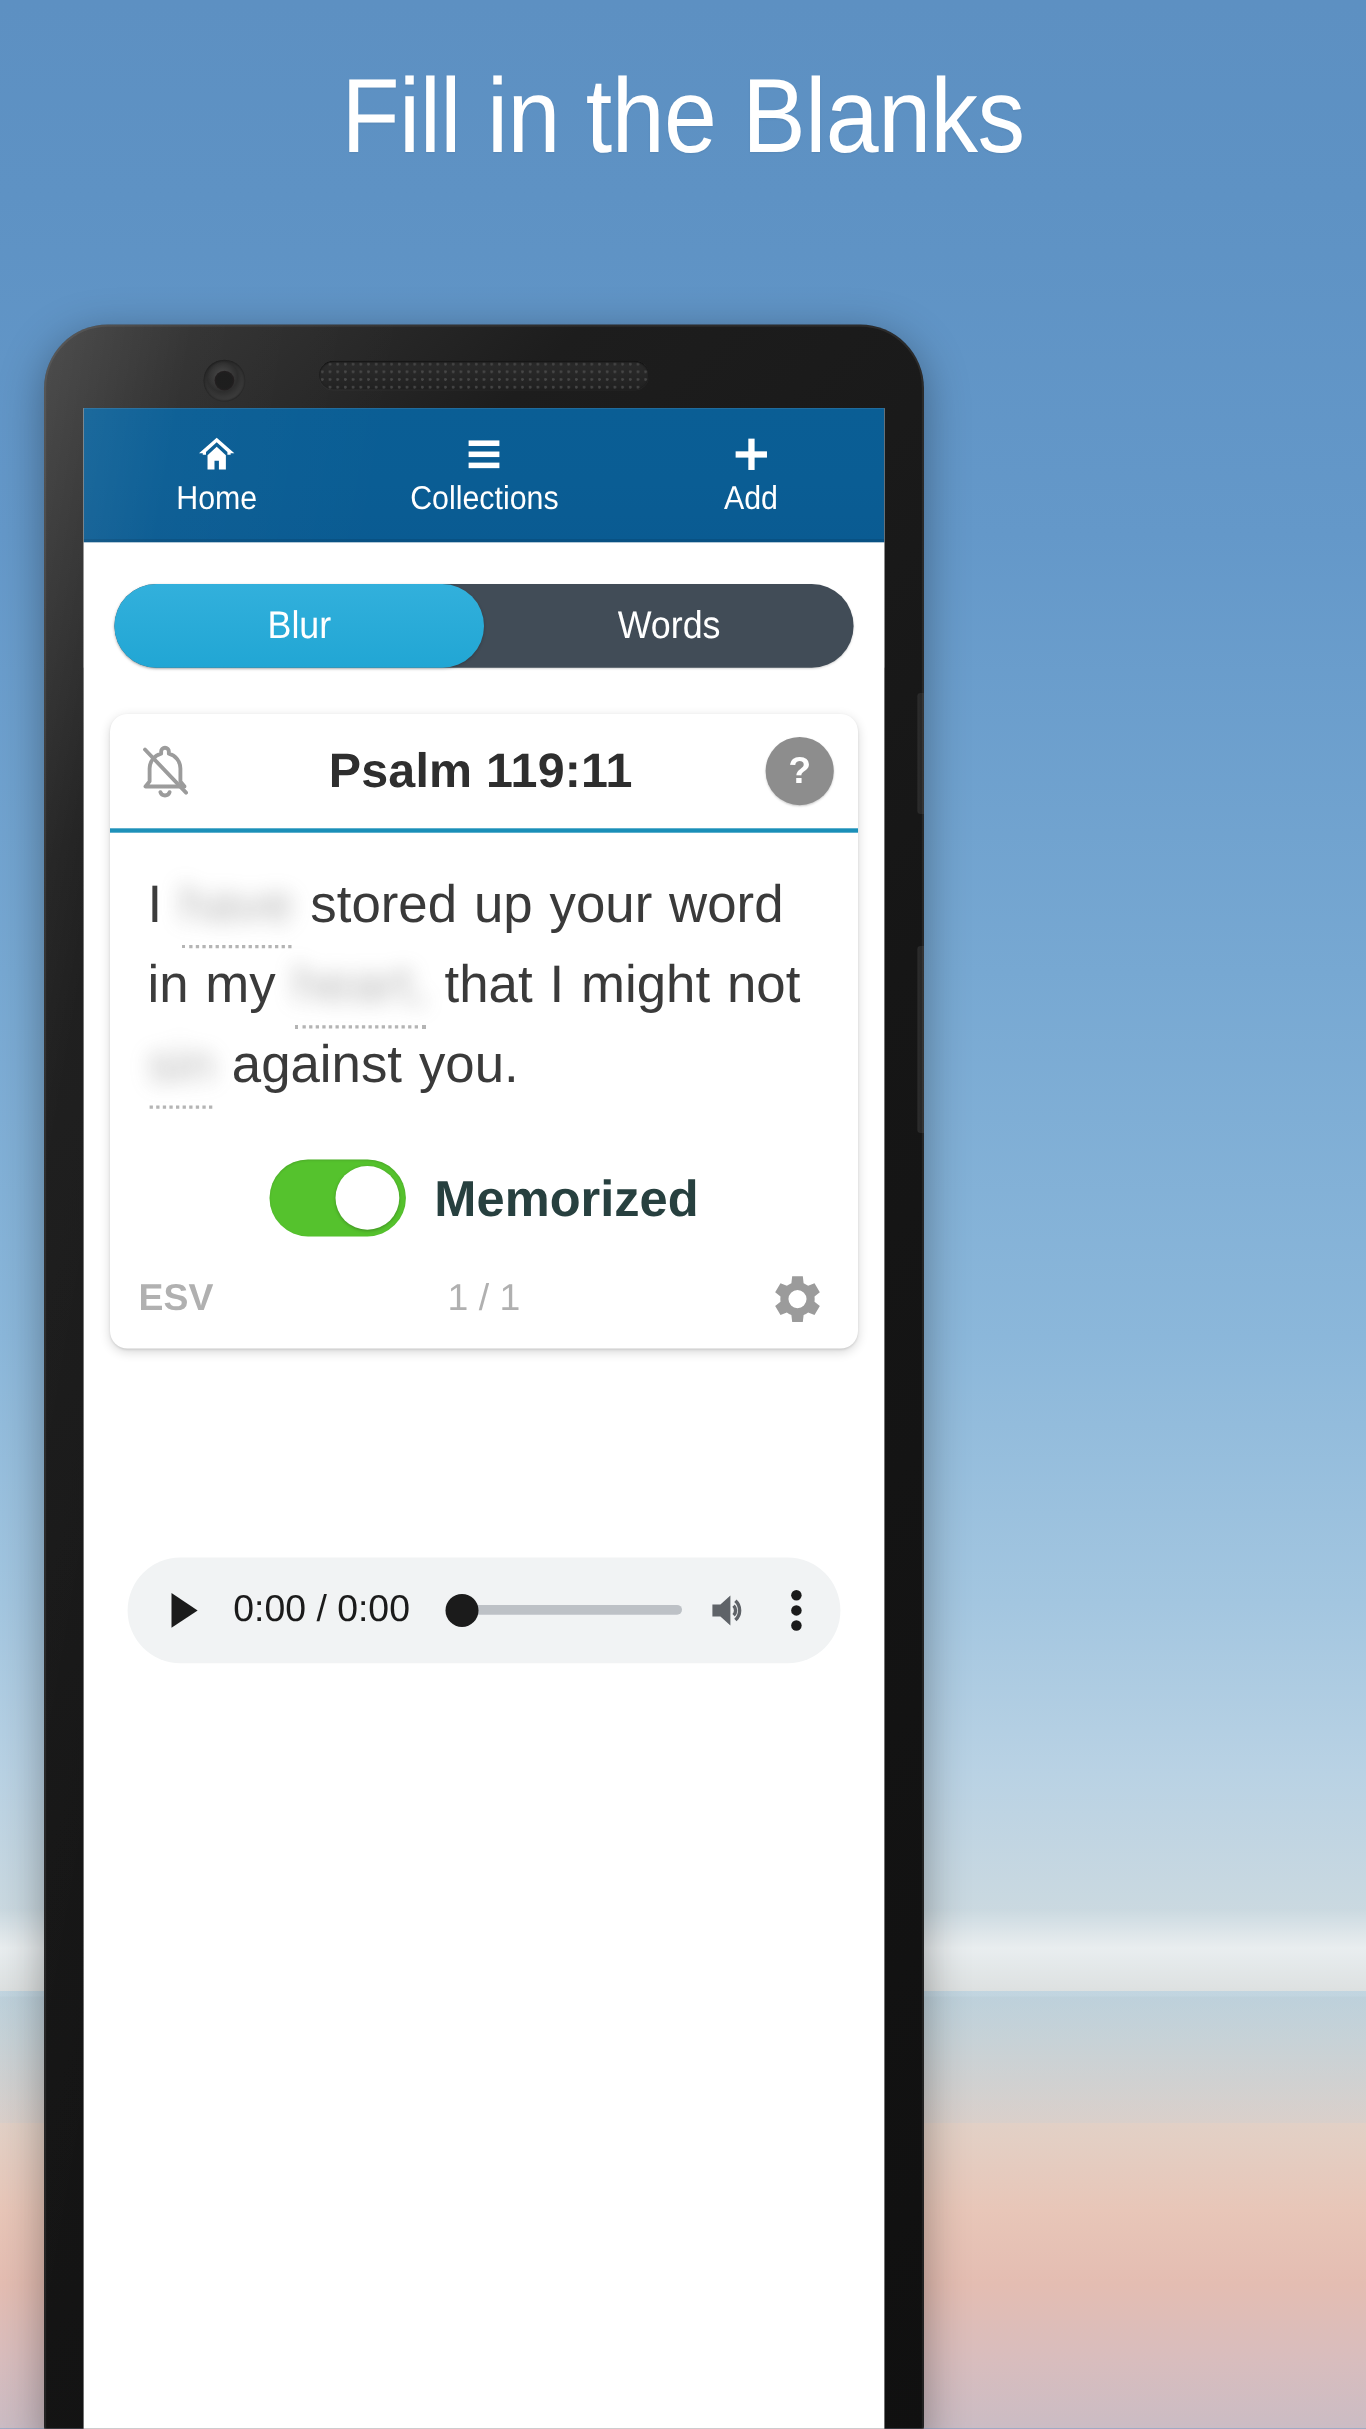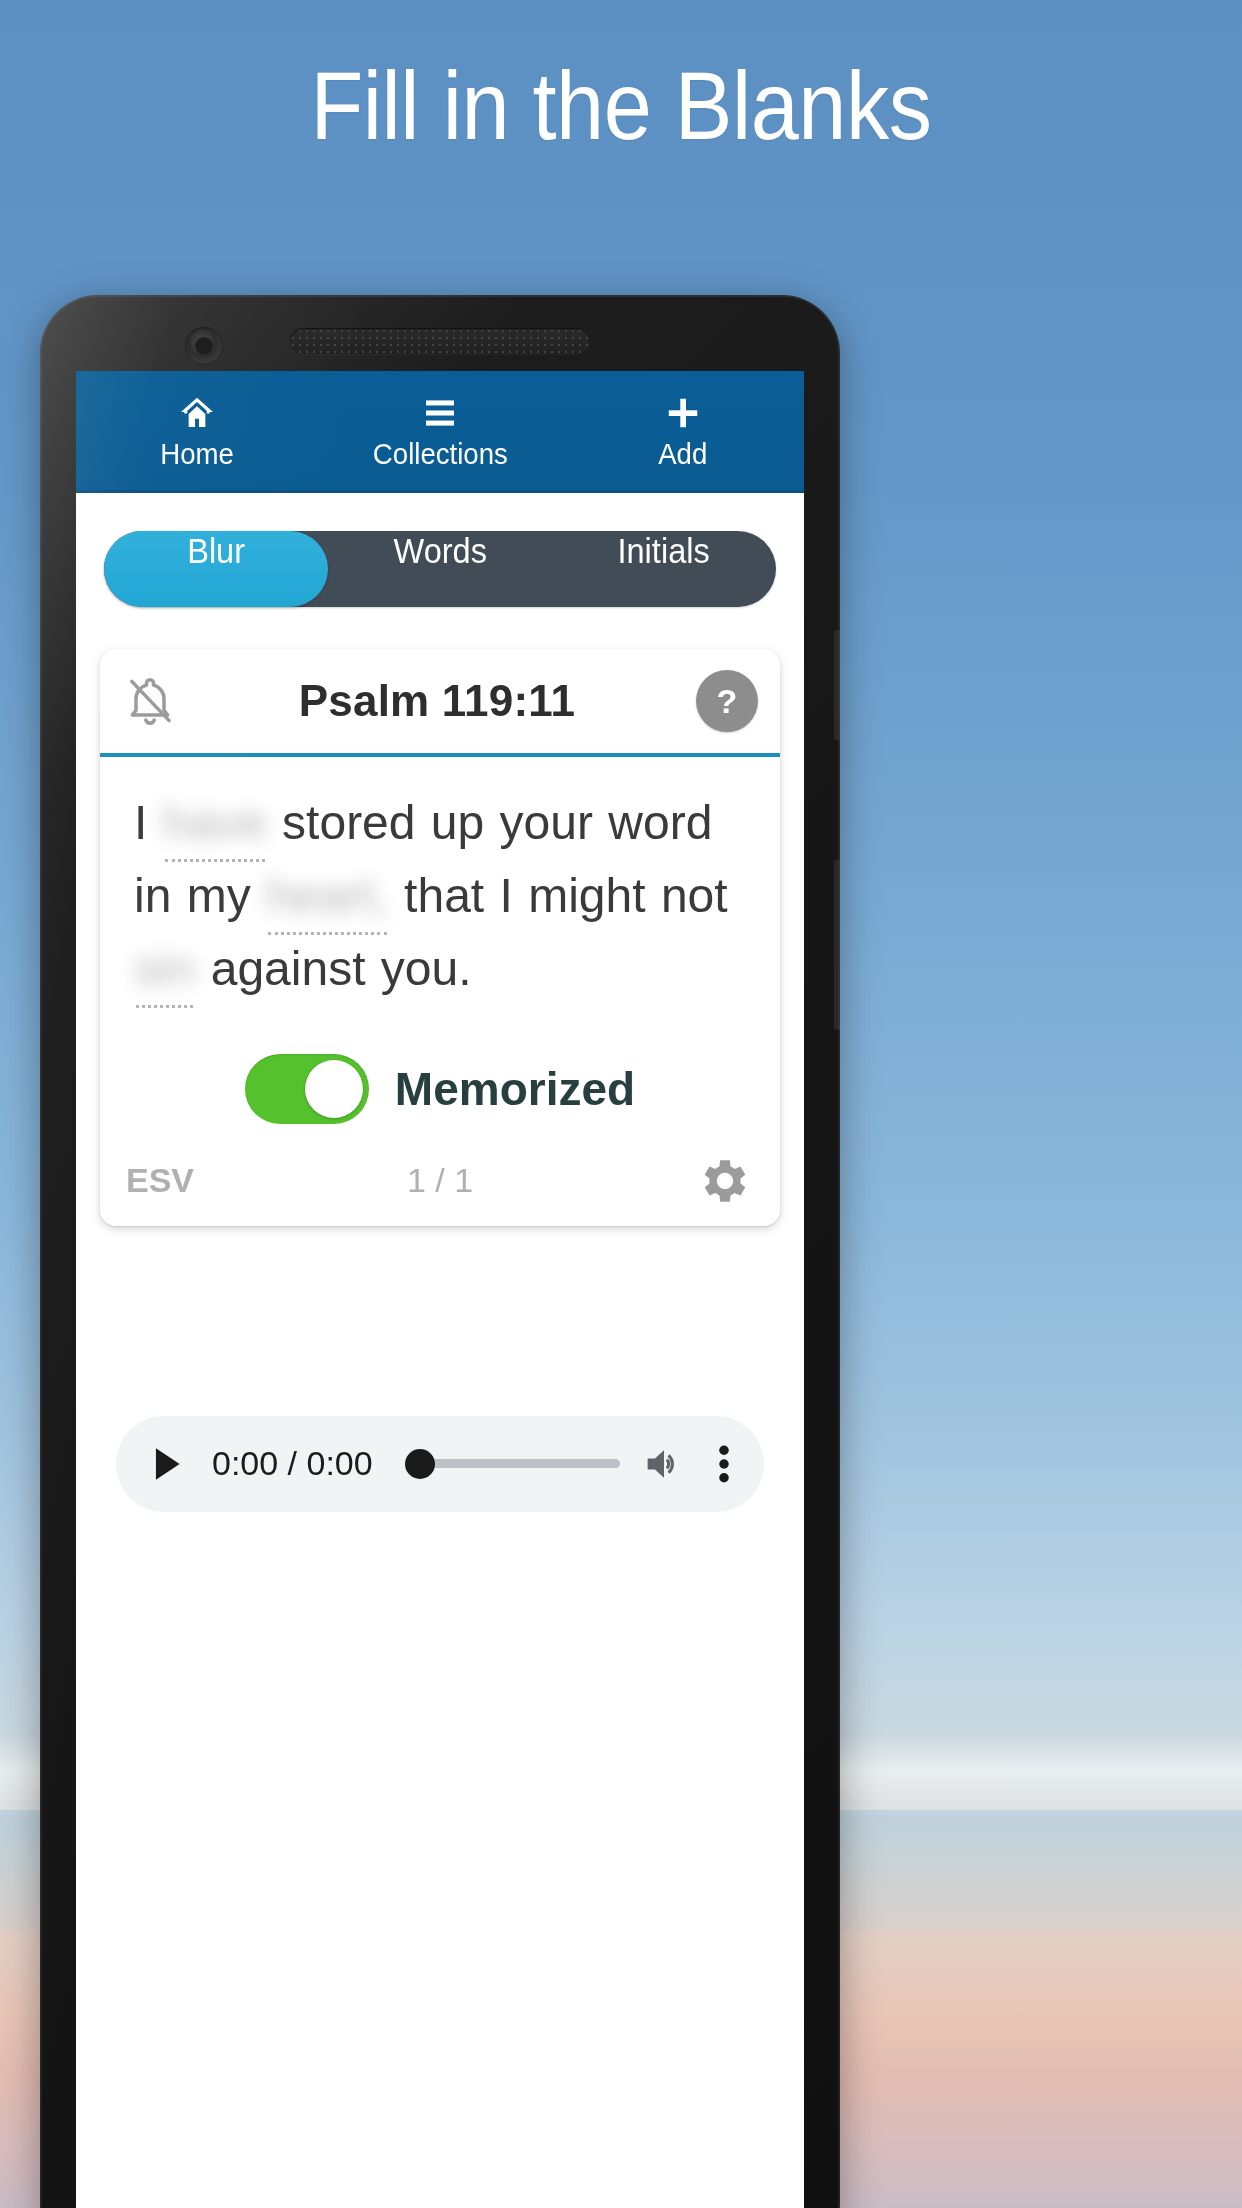--- a/index.html
+++ b/index.html
@@ -191,21 +191,21 @@
     background: #414c57;
     display: flex;
     align-items: center;
     position: relative;
     box-shadow: 0 1px 2px rgba(0,0,0,0.18);
   }
   .tab {
     flex: 1;
     height: 76px;
     display: flex;
-    align-items: flex-start;
+    align-items: center;
     justify-content: center;
     color: #ffffff;
     font-size: 35px;
     border-radius: 38px;
     font-family: "Liberation Sans Narrow", "Liberation Sans", sans-serif;
     font-stretch: condensed;
     cursor: pointer;
     position: relative;
     z-index: 2;
   }
@@ -441,23 +441,20 @@
       </div>
     </div>
 
     <div id="tabs-wrap">
       <div id="tabs">
         <div class="tab active">
             <span>Blur</span>
           </div>
         <div class="tab">
             <span>Words</span>
-          </div>
-        <div class="tab">
-            <span>Initials</span>
           </div>
       </div>
     </div>
 
     <div id="card-wrap">
       <div id="card">
 
         <div id="card-header">
           <span id="bell-off-icon">
             <svg width="56" height="56" viewBox="0 0 24 24">

